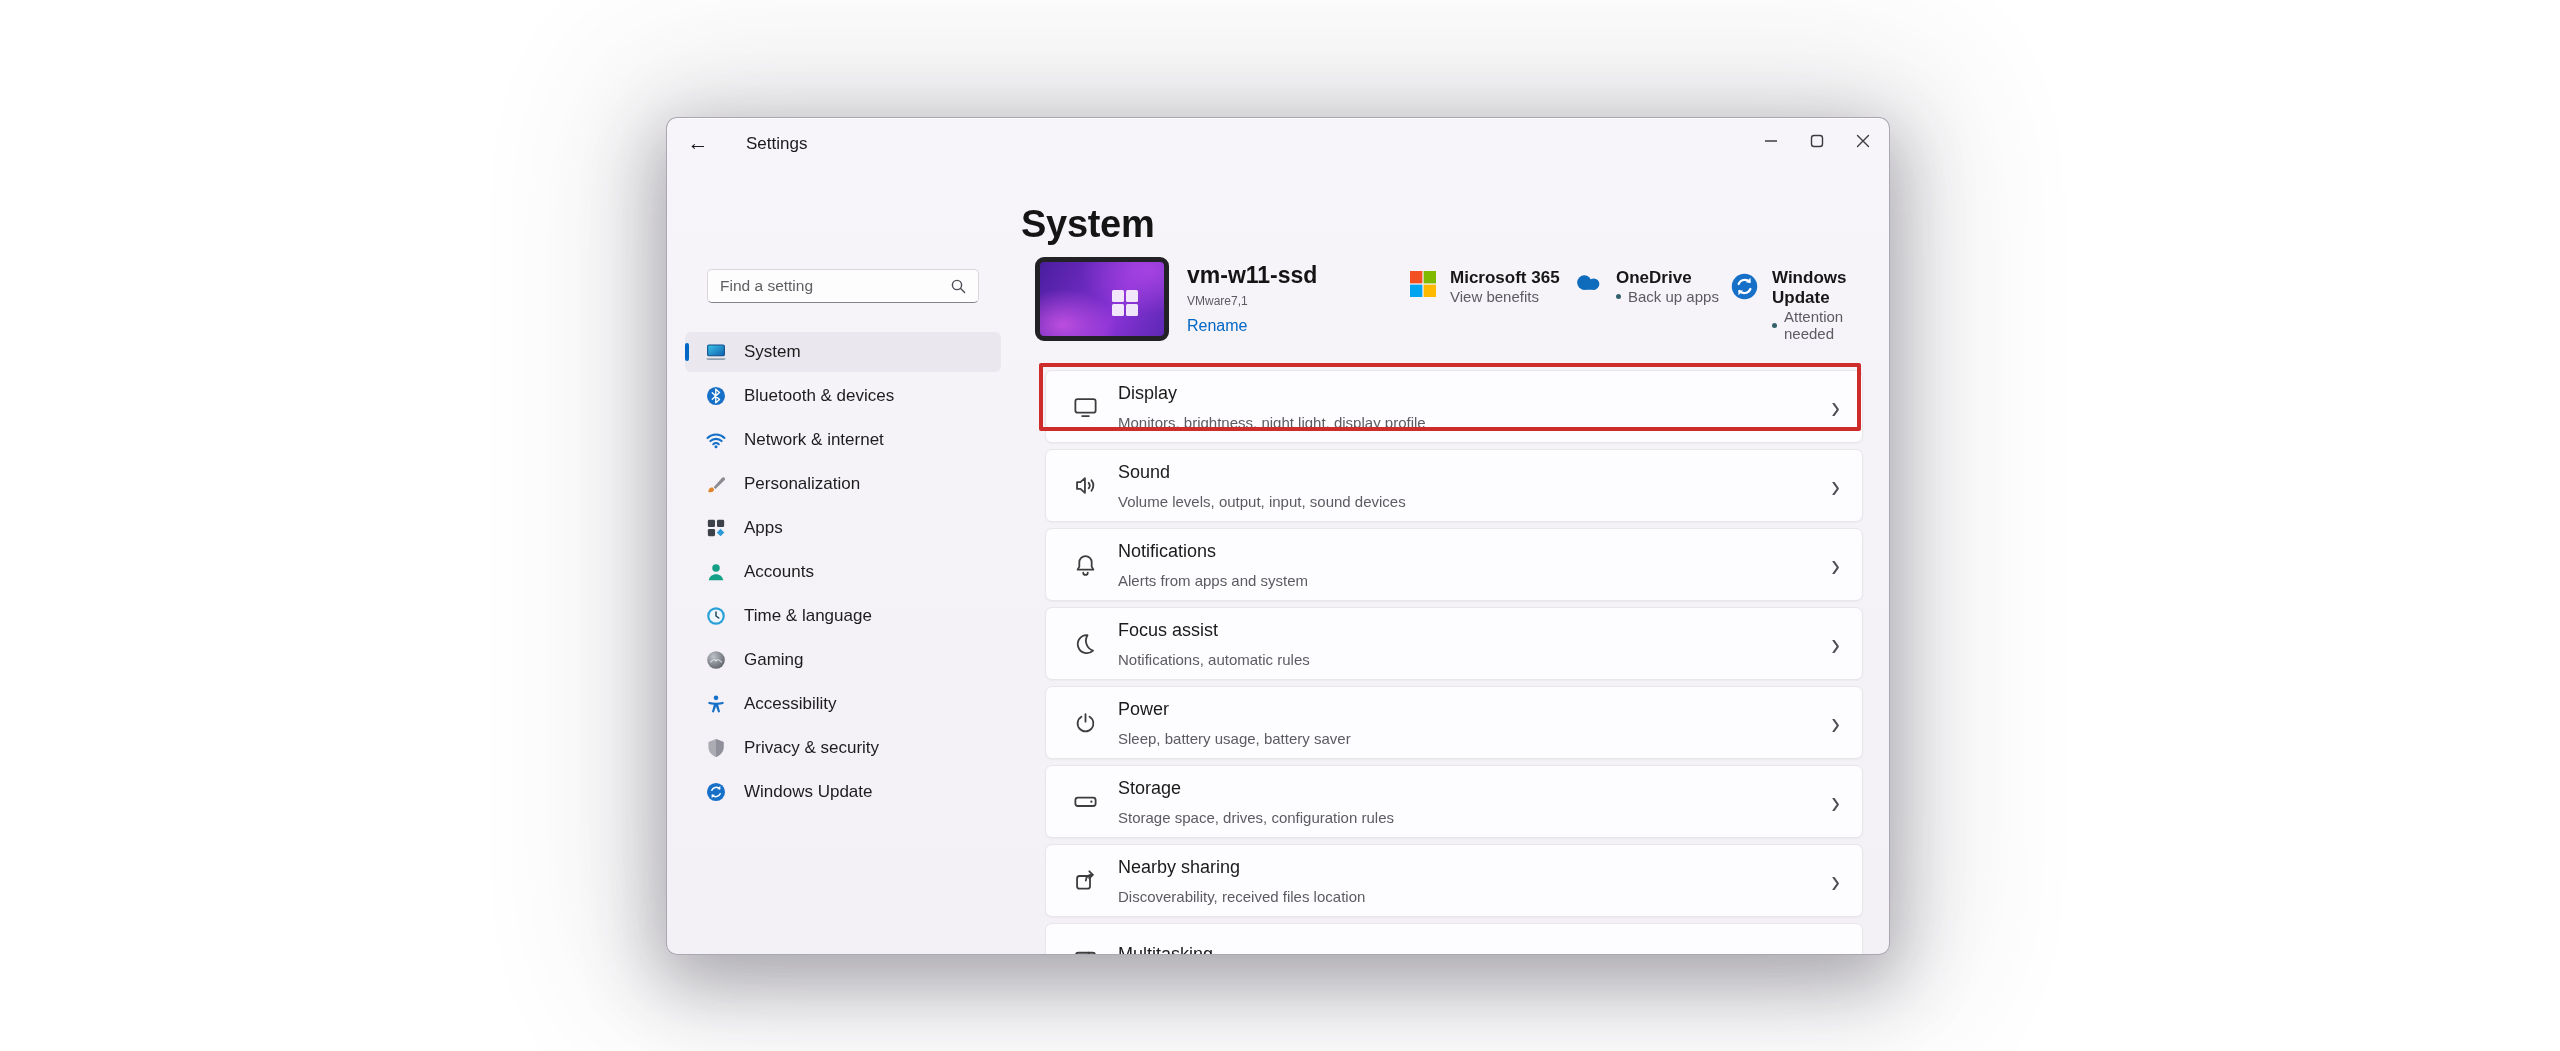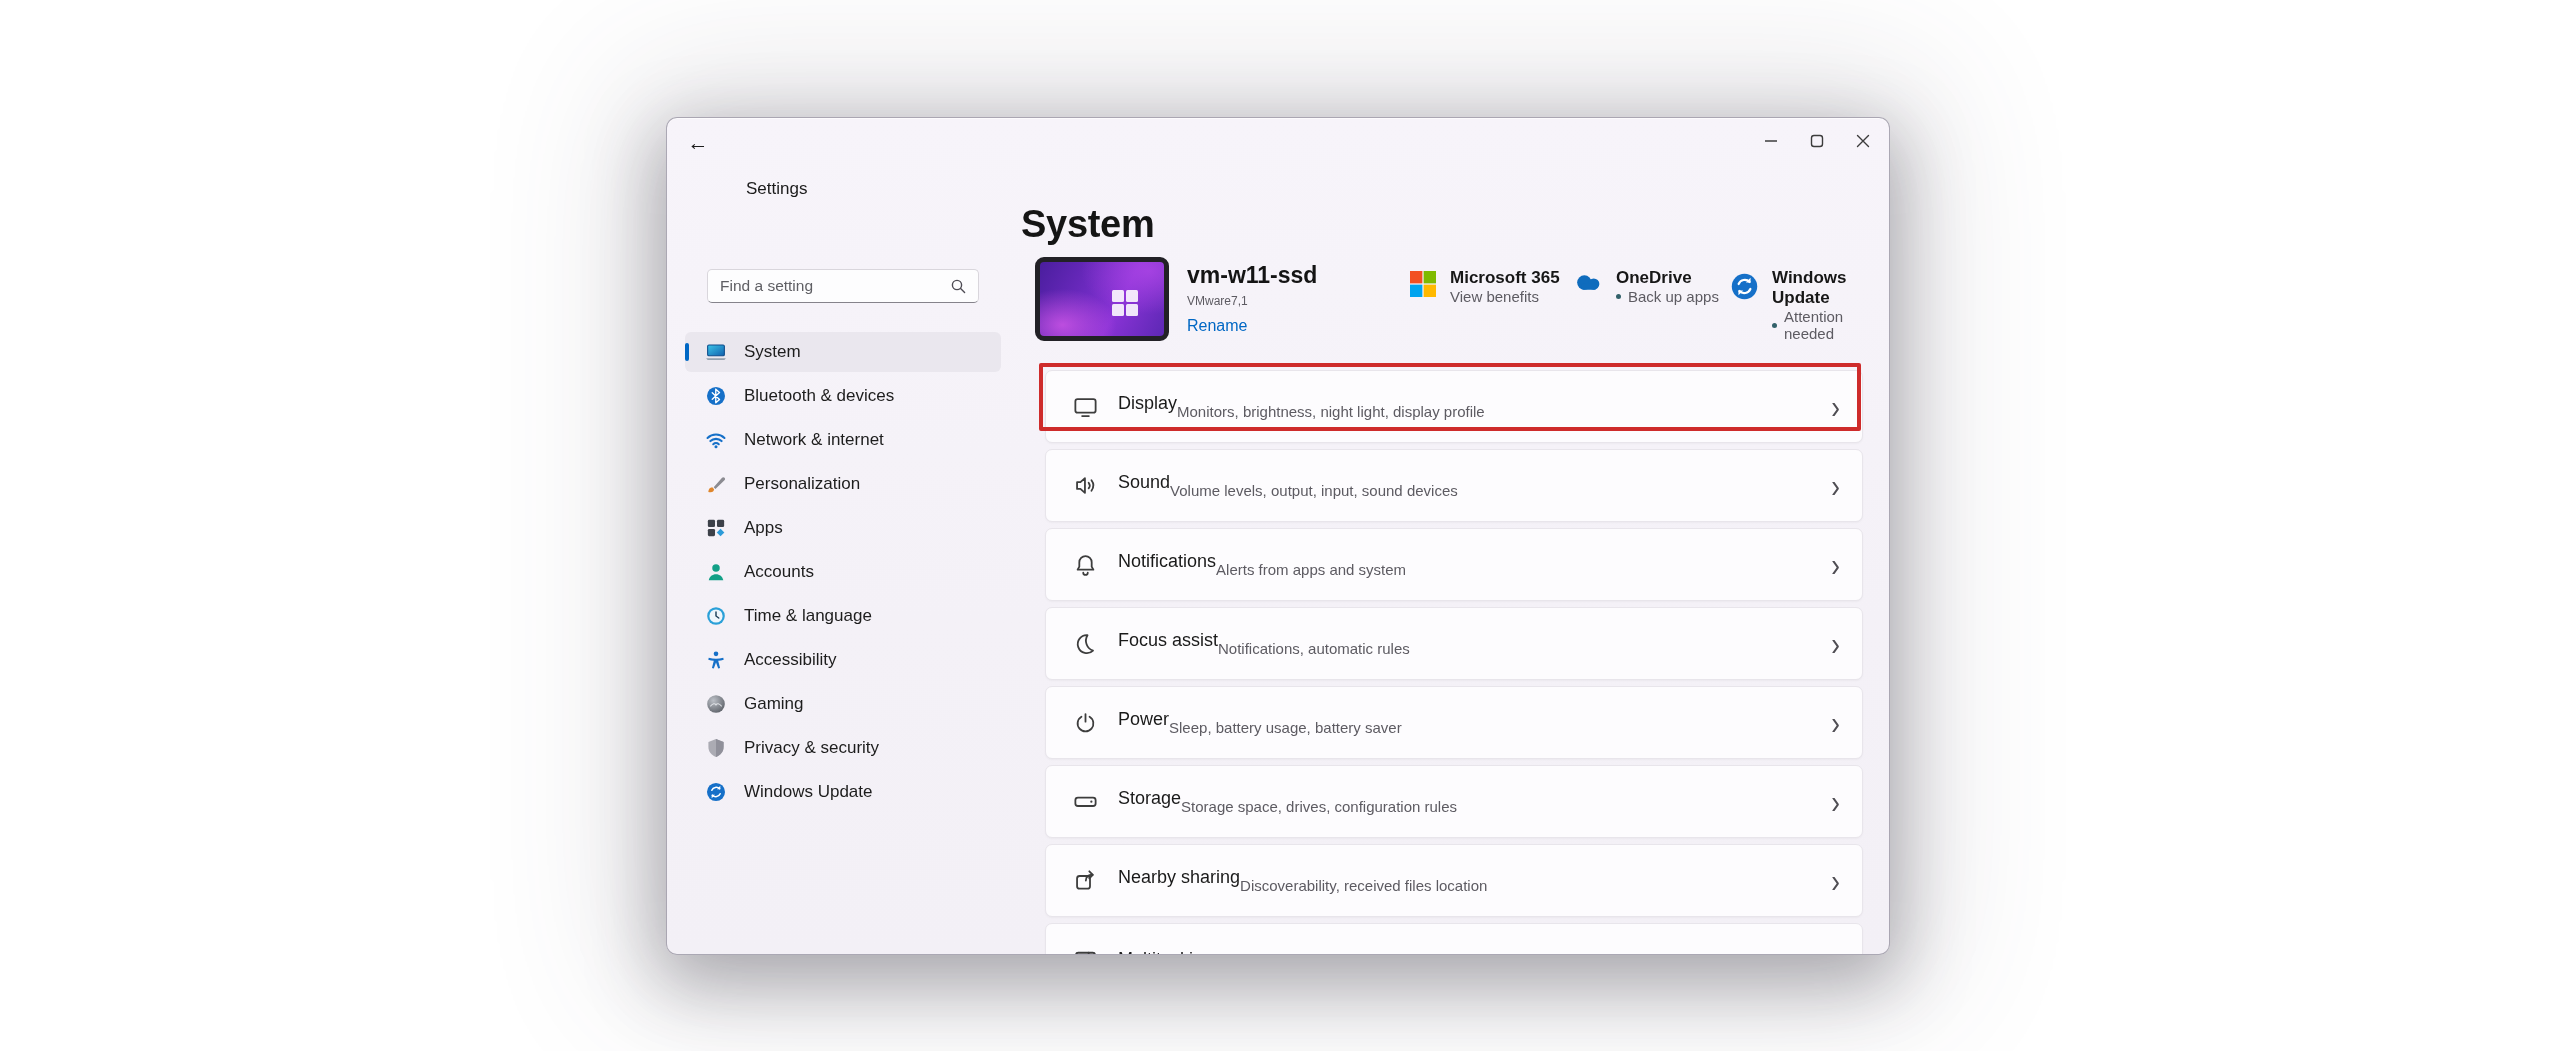--- a/index.html
+++ b/index.html
@@ -19,21 +19,21 @@
     position:absolute;left:666px;top:117px;width:1222px;height:836px;
     background:linear-gradient(180deg,#f7f4fa 0%,#f4f1f7 60%,#f3f0f6 100%);
     border:1px solid rgba(110,105,122,.55);
     border-radius:11px;overflow:hidden;
     box-shadow:0 22px 70px 8px rgba(45,42,55,.35), 0 0 150px 40px rgba(70,66,82,.14), inset 0 1px 0 rgba(255,255,255,.6);
   }
   
   .titlebar{position:absolute;top:0;left:0;right:0;height:50px;}
   .back-button{position:absolute;left:12px;top:8px;width:38px;height:34px;border:none;background:transparent;
     border-radius:5px;font-size:21px;color:#1d1d1d;cursor:pointer;line-height:34px;text-align:center;padding:0;}
-  .tb-title{position:absolute;left:79px;top:16px;font-size:17px;color:#1b1b1b;margin-top:45px;}
+  .tb-title{position:absolute;left:79px;top:16px;font-size:17px;color:#1b1b1b;}
   .controls{position:absolute;right:3px;top:5px;display:flex;}
   .ctrl-btn{width:46px;height:38px;display:flex;align-items:center;justify-content:center;border:none;background:transparent;padding:0;cursor:pointer;}
   
   .page-title{position:absolute;left:354px;top:60px;font-size:38px;font-weight:700;color:#151515;letter-spacing:-.3px;}
   
   .device-thumb{
     position:absolute;left:368px;top:139px;width:134px;height:84px;border-radius:9px;
     border:5px solid #222126;box-sizing:border-box;
     background:
       radial-gradient(90px 60px at 18% 85%, rgba(216,90,235,.75), rgba(216,90,235,0) 60%),
@@ -67,21 +67,21 @@
   .side-item .accent-bar{position:absolute;left:0;top:11px;width:4px;height:18px;border-radius:2px;}
   .side-icon{width:22px;height:22px;display:flex;flex:0 0 auto;}
   .side-icon svg{width:22px;height:22px;}
   
   .rows{position:absolute;left:378px;top:252px;width:818px;}
   .srow{height:73px;margin-bottom:6px;background:#fdfcfe;border:1px solid #e8e5eb;border-radius:7px;
     box-sizing:border-box;display:flex;align-items:center;padding:0 22px 0 26px;gap:19px;cursor:pointer;
     box-shadow:0 1px 2px rgba(0,0,0,.035);}
   .row-icon{width:27px;height:27px;flex:0 0 auto;display:flex;}
   .row-icon svg{width:27px;height:27px;}
-  .row-text{display:flex;flex-direction:row;}
+  .row-text{display:flex;flex-direction:column;}
   .row-title{font-size:18px;color:#1a1a1a;}
   .row-sub{font-size:15px;color:#5d5b62;margin-top:10px;}
   .chevron{margin-left:auto;font-size:26px;color:#4f4d53;line-height:1;transform:scaleY(1.25);}
   
   .red-box{position:absolute;left:372px;top:245px;width:822px;height:68px;box-sizing:border-box;
     border:4px solid #ce2b2b;border-radius:2px;z-index:6;pointer-events:none;}
 </style>
 </head>
 <body>
 
@@ -258,44 +258,44 @@
             <svg viewBox="0 0 20 20">
               <circle cx="10" cy="10" r="8" fill="#2aa0d8"></circle>
               <circle cx="10" cy="10" r="6" fill="#eef6fb"></circle>
               <path d="M10 6.4V10l2.5 1.8" fill="none" stroke="#1d3f58" stroke-width="1.3" stroke-linecap="round"></path>
             </svg>
           </span>
           <span>Time &amp; language</span>
         </div>
         <div class="side-item">
           <span class="side-icon">
-            <svg viewBox="0 0 20 20" fill="#1670c8">
-              <circle cx="10" cy="4.4" r="2.1"></circle>
-              <path d="M3.4 8c2.2.6 4.4.9 6.6.9s4.4-.3 6.6-.9l.4 1.7c-1.7.5-3.4.8-5 .9l1.7 6.7-1.7.4-2-5.5-2 5.5-1.7-.4 1.7-6.7c-1.6-.1-3.3-.4-5-.9z"></path>
-            </svg>
-          </span>
-          <span>Accessibility</span>
-        </div>
-        <div class="side-item">
-          <span class="side-icon">
             <svg viewBox="0 0 20 20">
               <defs>
                 <radialGradient id="ggame" cx="35%" cy="30%" r="80%">
                   <stop offset="0" stop-color="#bcc0c7"></stop>
                   <stop offset="1" stop-color="#5b5f66"></stop>
                 </radialGradient>
               </defs>
               <circle cx="10" cy="10" r="8" fill="url(#ggame)"></circle>
               <path d="M4.8 12.2c2.3-2.9 4.2-3.1 5.2-1.4 1-1.7 2.9-1.5 5.2 1.4" fill="none" stroke="#e9ebef" stroke-width="1" opacity=".85"></path>
             </svg>
           </span>
           <span>Gaming</span>
         </div>
         <div class="side-item">
           <span class="side-icon">
+            <svg viewBox="0 0 20 20" fill="#1670c8">
+              <circle cx="10" cy="4.4" r="2.1"></circle>
+              <path d="M3.4 8c2.2.6 4.4.9 6.6.9s4.4-.3 6.6-.9l.4 1.7c-1.7.5-3.4.8-5 .9l1.7 6.7-1.7.4-2-5.5-2 5.5-1.7-.4 1.7-6.7c-1.6-.1-3.3-.4-5-.9z"></path>
+            </svg>
+          </span>
+          <span>Accessibility</span>
+        </div>
+        <div class="side-item">
+          <span class="side-icon">
             <svg viewBox="0 0 20 20">
               <path d="M10 1.8l6.9 2.7v4.7c0 4.2-2.7 7.4-6.9 9-4.2-1.6-6.9-4.8-6.9-9V4.5z" fill="#ababb3"></path>
               <path d="M10 1.8l6.9 2.7v4.7c0 4.2-2.7 7.4-6.9 9z" fill="#90909a"></path>
             </svg>
           </span>
           <span>Privacy &amp; security</span>
         </div>
         <div class="side-item">
           <span class="side-icon">
             <svg viewBox="0 0 20 20">

